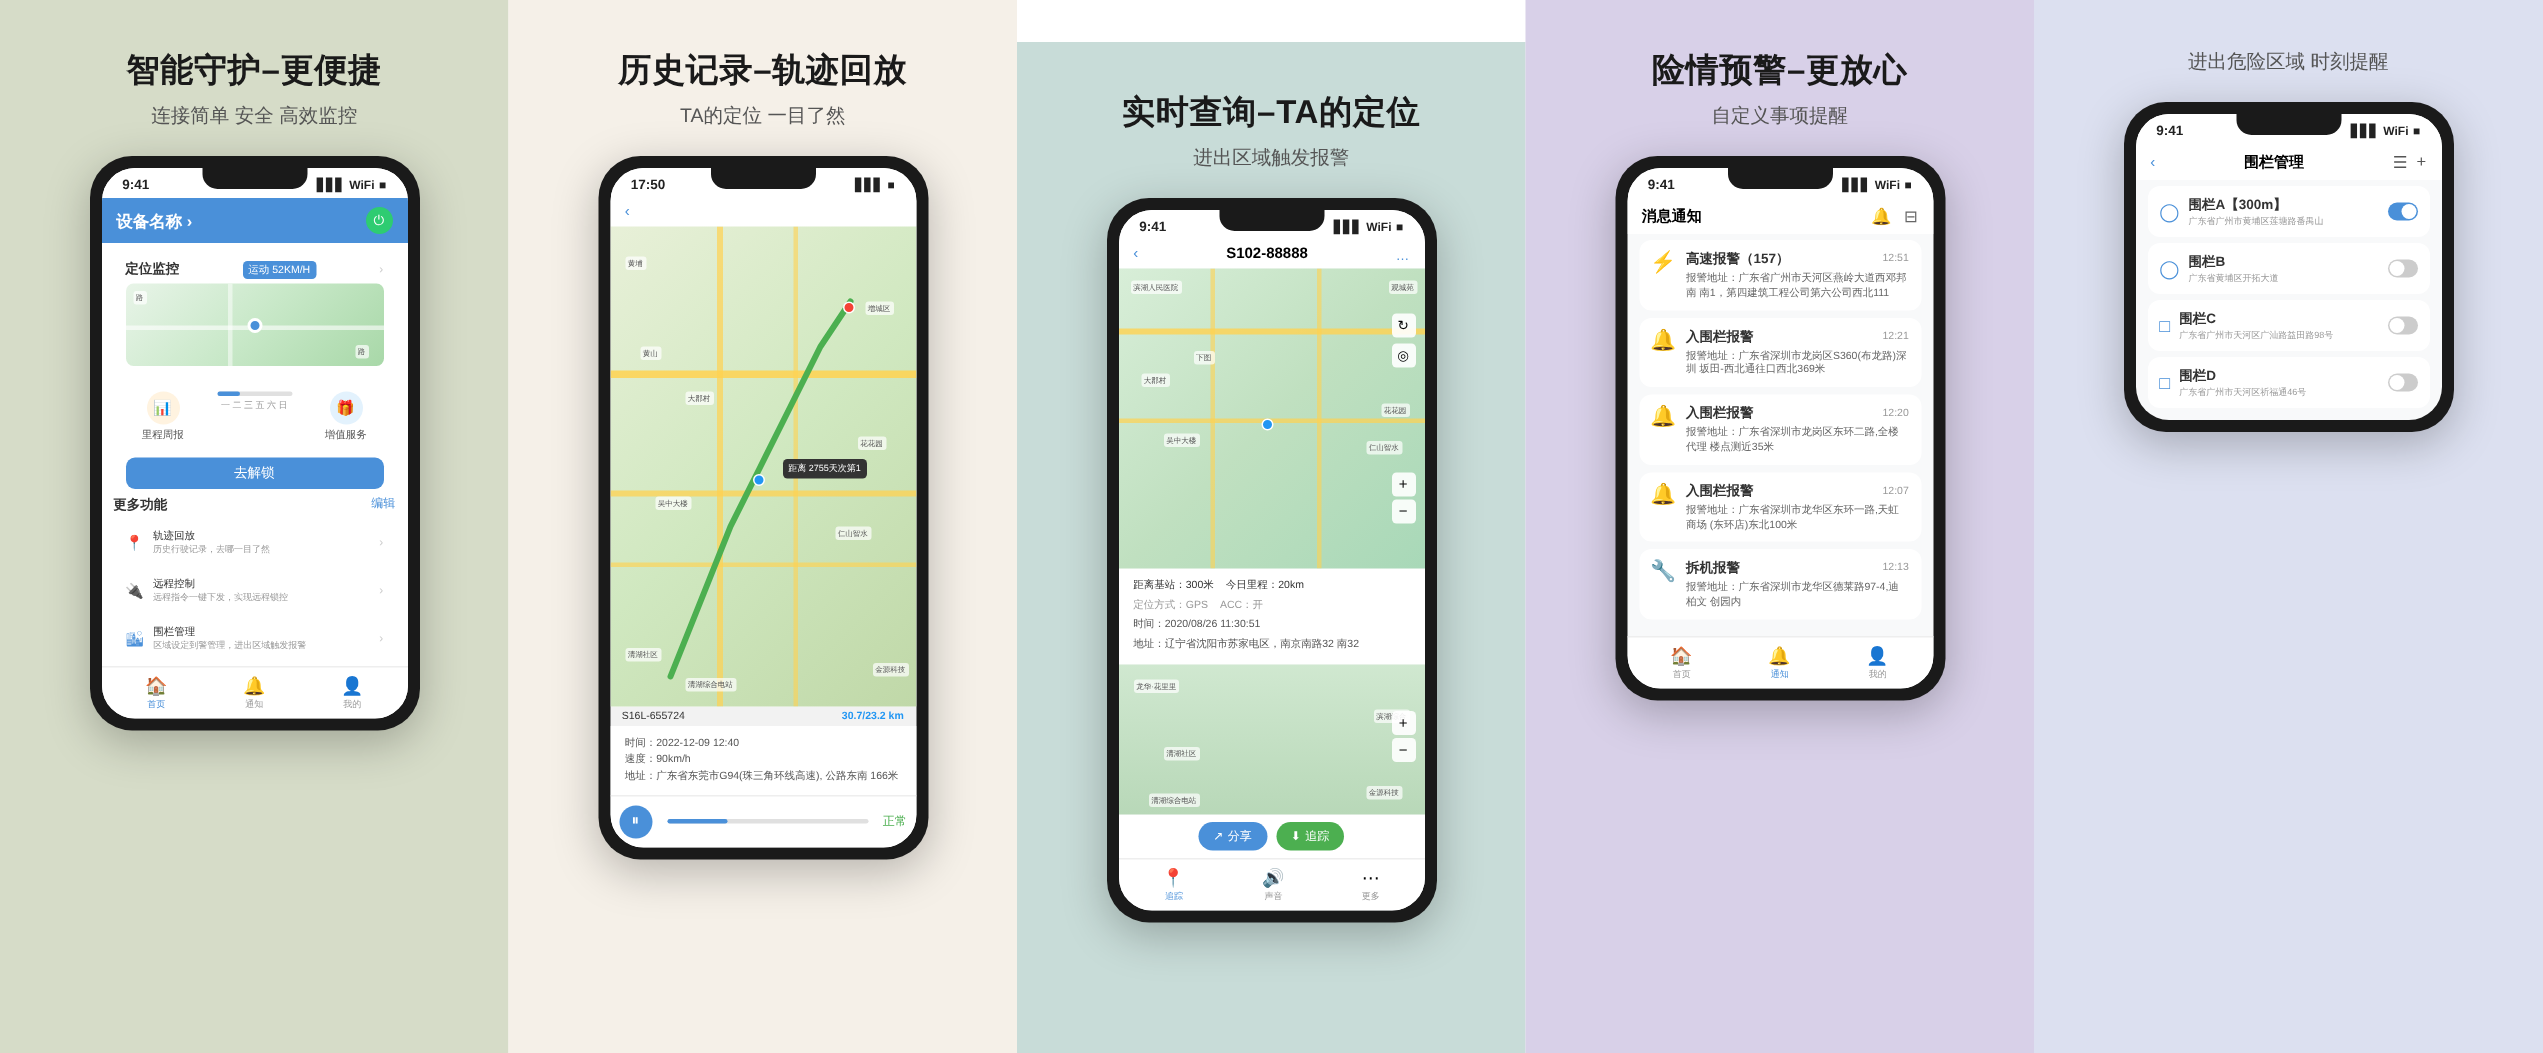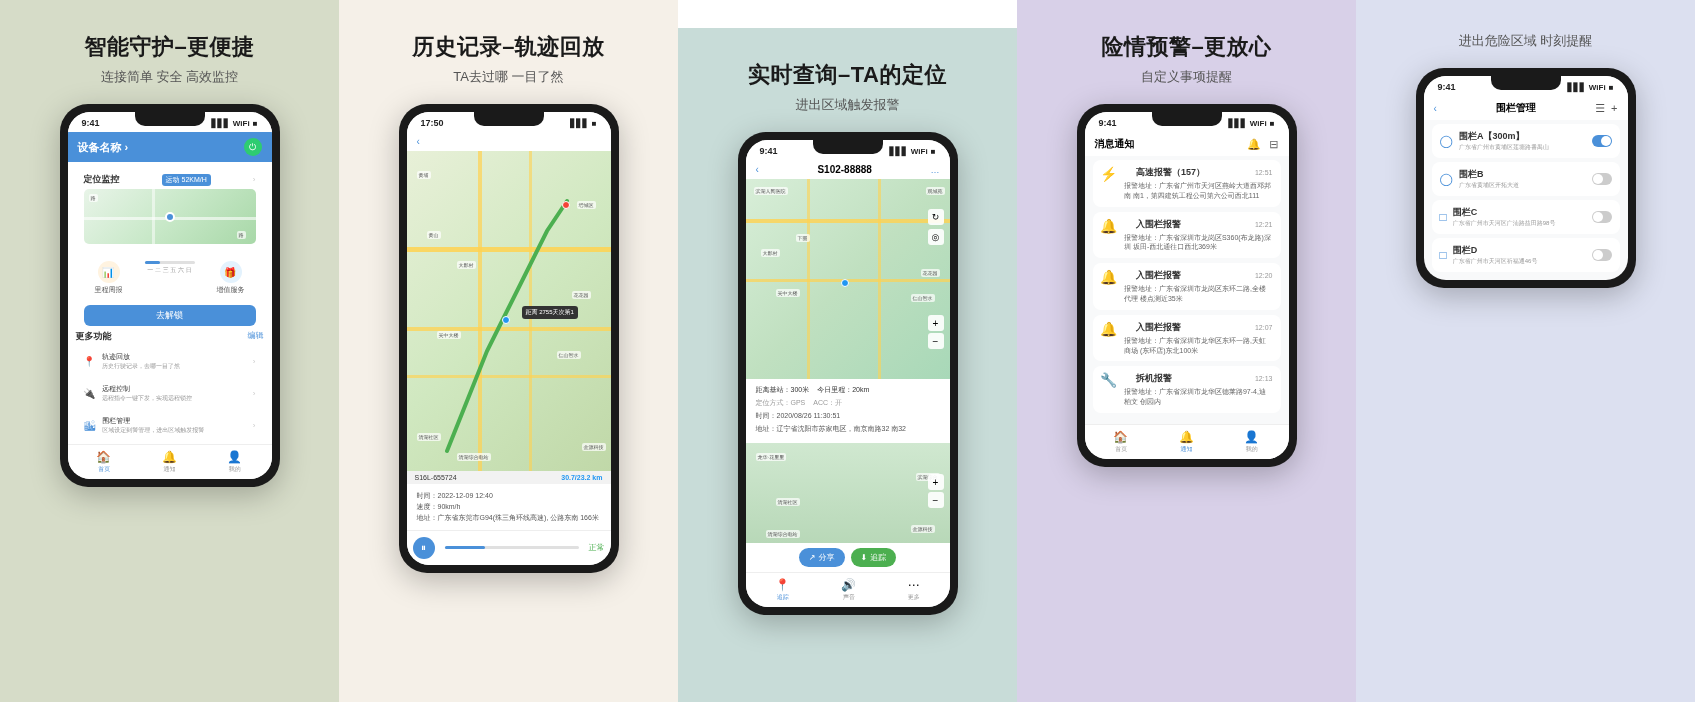--- a/index.html
+++ b/index.html
@@ -371,21 +371,21 @@
       border-radius: 8px;
       padding: 6px 8px;
       margin-bottom: 5px;
       display: flex;
       gap: 6px;
       align-items: flex-start;
     }
     .p4-alert-icon { font-size: 14px; flex-shrink: 0; }
     .p4-alert-content { flex: 1; }
     .p4-alert-header { display: flex; justify-content: space-between; align-items: center; }
-    .p4-alert-title { font-size: 9px; font-weight: 700; color: #333; margin-left: 12px; }
+    .p4-alert-title { font-size: 9px; font-weight: 700; color: #333; }
     .p4-alert-time { font-size: 7px; color: #999; }
     .p4-alert-desc { font-size: 7px; color: #666; line-height: 1.4; margin-top: 2px; }
     .p4-nav {
       display: flex; justify-content: space-around; padding: 5px 4px;
       background: #fff; border-top: 1px solid #eee; margin-top: 2px;
     }
     .p4-nav-item { display: flex; flex-direction: column; align-items: center; gap: 1px; }
 
     
     .p5-content { background: #f8f9fa; }
@@ -557,21 +557,21 @@
           <span class="p1-nav-icon">👤</span>
           <span class="p1-nav-label">我的</span>
         </div>
       </div>
     </div>
   </div>
 </div>
 
 <div class="panel panel-2">
   <div class="panel-title">历史记录–轨迹回放</div>
-  <div class="panel-subtitle">TA去过哪 一目了然</div>
+  <div class="panel-subtitle">TA的定位 一目了然</div>
 
   <div class="phone">
     <div class="phone-inner">
       <div class="phone-notch"></div>
       <div class="status-bar">
         <span class="time">17:50</span>
         <div class="status-icons">
           <span>▋▋▋</span>
             <span>■</span>
         </div>

